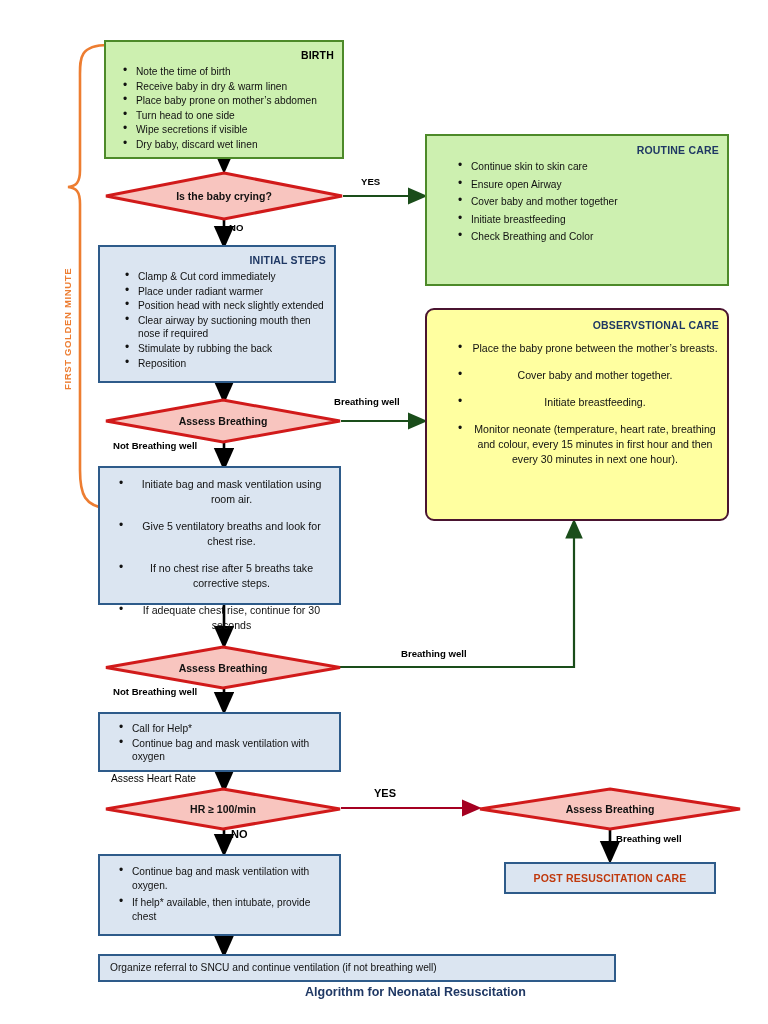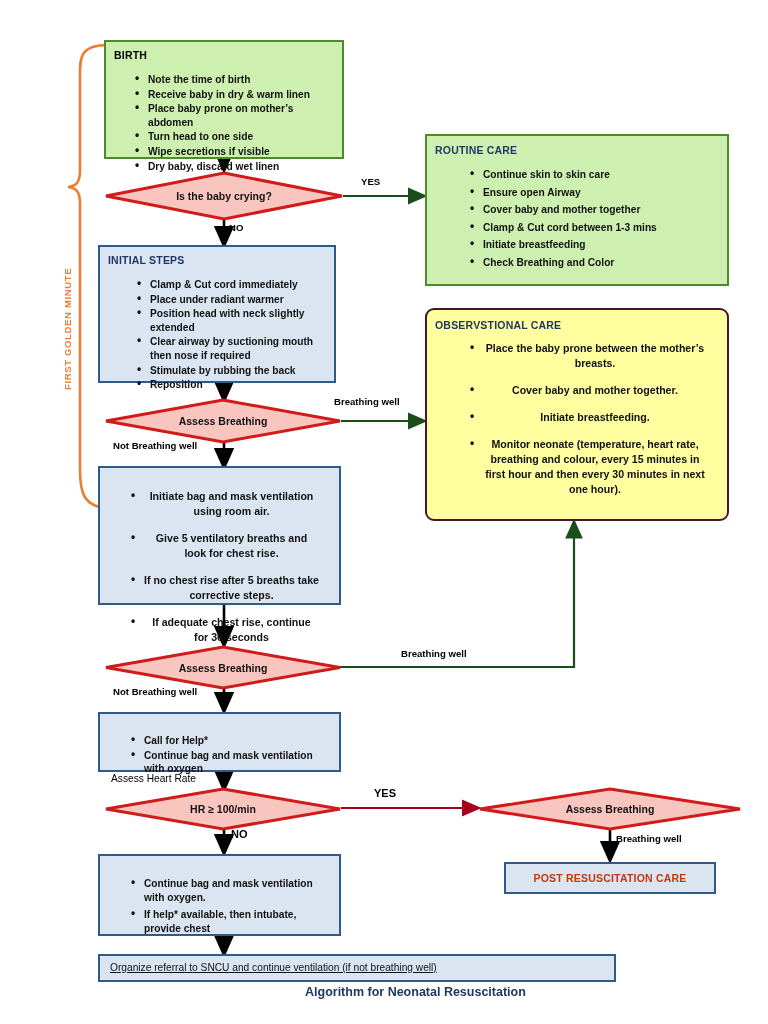--- a/index.html
+++ b/index.html
@@ -27,34 +27,33 @@
   }
   .box.green {
     border: 2px solid #4d8a29;
     background: #cdf0b0;
   }
   .box.yellow {
     border: 2px solid #4a1430;
     background: #ffffa0;
   }
   .box-title {
-    text-align: left;
+    text-align: right;
     font-weight: bold;
     font-size: 10.5px;
     color: #1f3864;
     margin: 1px 0 4px 0;
     letter-spacing: 0.2px;
   }
   .box-title.black { color: #000000; }
   .box-title.orange { color: #c0390d; font-size: 10.5px; }
   ul.items {
-    margin: 12px;
+    margin: 0;
     padding: 0 0 0 22px;
     list-style: none;
-    font-weight: bold;
   }
   ul.items li {
     position: relative;
     font-size: 10.2px;
     line-height: 13.6px;
     color: #111111;
     margin-bottom: 1px;
   }
   ul.items li::before {
     content: "\2022";
@@ -63,21 +62,20 @@
     top: -1px;
     font-size: 12px;
     color: #111;
   }
   ul.items.wide li { margin-bottom: 4px; }
   ul.items.loose li { margin-bottom: 12px; line-height: 15px; font-size: 10.6px; text-align: center; }
   .plain-text {
     font-size: 10.2px;
     color: #111;
     line-height: 14px;
-    text-decoration: underline;
   }
   
   .diamond-wrap {
     position: absolute;
   }
   .diamond-wrap svg { display: block; }
   .diamond-label {
     position: absolute;
     left: 0;
     top: 0;
@@ -200,21 +198,20 @@
     </svg>
     <div class="diamond-label">Is the baby crying?</div>
   </div>
 
   <div class="box green" style="left:425px; top:134px; width:304px; height:152px; padding-top:7px;">
     <div class="box-title">ROUTINE CARE</div>
     <ul class="items wide" style="padding-left:36px;">
       <li>Continue skin to skin care</li>
       <li>Ensure open Airway</li>
       <li>Cover baby and mother together</li>
-      <li>Clamp &amp; Cut cord between 1-3 mins</li>
       <li>Initiate breastfeeding</li>
       <li>Check Breathing and Color</li>
     </ul>
   </div>
 
   <div class="box" style="left:98px; top:245px; width:238px; height:138px;">
     <div class="box-title">INITIAL STEPS</div>
     <ul class="items" style="padding-left:30px;">
       <li>Clamp &amp; Cut cord immediately</li>
       <li>Place under radiant warmer</li>

